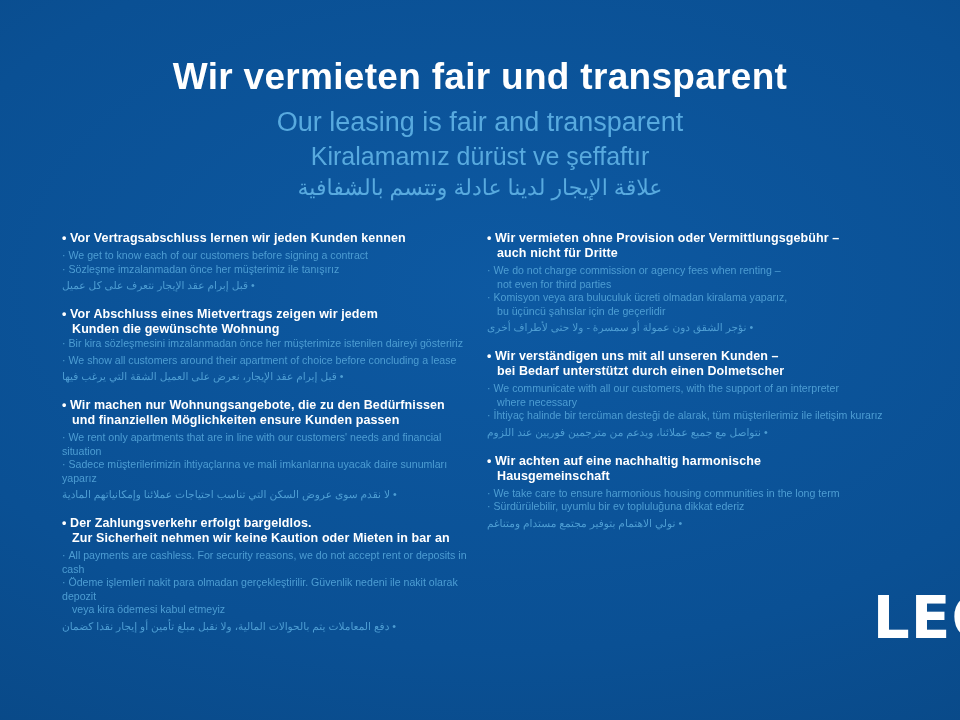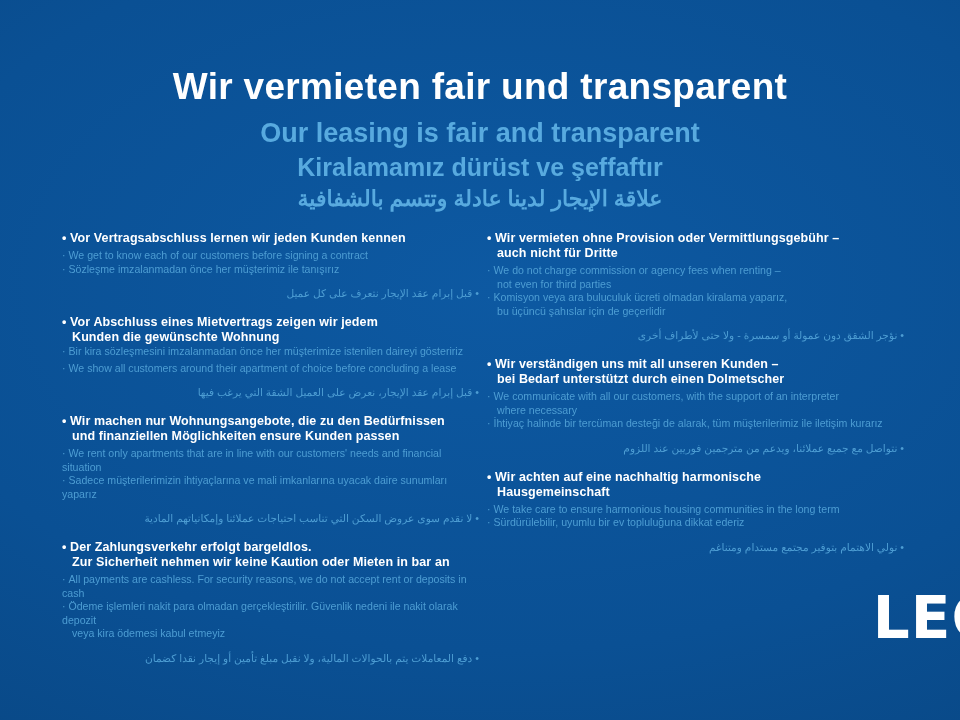--- a/index.html
+++ b/index.html
@@ -7,46 +7,46 @@
     width: 960px; height: 720px; overflow: hidden;
     font-family: "Liberation Sans", sans-serif;
   }
   .poster {
     position: relative; width: 960px; height: 720px;
     background: radial-gradient(130% 105% at 52% 40%, #0d59a2 0%, #0a5094 48%, #084179 100%);
   }
   
   .header { position: absolute; top: 56px; left: 0; width: 100%; text-align: center; }
   .title-de {
-    margin: 10px; font-size: 37px; line-height: 42px; font-weight: bold;
+    margin: 0; font-size: 37px; line-height: 42px; font-weight: bold;
     color: #ffffff; letter-spacing: 0.3px;
   }
-  .sub { color: #58aadf; font-weight: bold; }
+  .sub { color: #58aadf; font-weight: normal; }
   .sub-en { margin-top: 9px;  font-size: 27px; line-height: 30px; }
   .sub-tr { margin-top: 5px;  font-size: 25px; line-height: 28px; }
   .sub-ar { margin-top: 4px;  font-size: 22px; line-height: 28px; direction: rtl; text-align: center; }
   
   .columns {
     position: absolute; top: 231px; left: 62px; right: 56px;
     display: flex; gap: 8px;
   }
   .col { flex: 1; min-width: 0; }
   .item { margin-bottom: 15px; }
   .de {
     color: #ffffff; font-weight: bold;
     font-size: 12.5px; line-height: 15px; letter-spacing: 0.1px;
   }
   .de.lead::before { content: "\2022\00a0"; }
   .subln { color: #4d9dd3; font-size: 10.6px; line-height: 13.5px; }
   .subln.lead::before { content: "\00b7\00a0"; }
   .subln.lead.gap { margin-top: 3px; }
   .cont { padding-left: 10px; }
   .ar {
-    margin-top: 11px; color: #4d9dd3; font-size: 10.6px; line-height: 13px;
-    direction: rtl; text-align: right;
+    margin-top: 3px; color: #4d9dd3; font-size: 10.6px; line-height: 13px;
+    direction: rtl; text-align: left;
   }
   .ar::before { content: "\2022\00a0"; }
   
   .logo-wrap { position: absolute; top: 588px; left: 0; width: 100%; text-align: right; margin-left: 40px; }
   .logo {
     display: inline-block; color: #ffffff; font-weight: bold;
     font-size: 58px; line-height: 60px; letter-spacing: 1px;
     font-family: "DejaVu Sans", "Liberation Sans", sans-serif;
   }
 </style>

